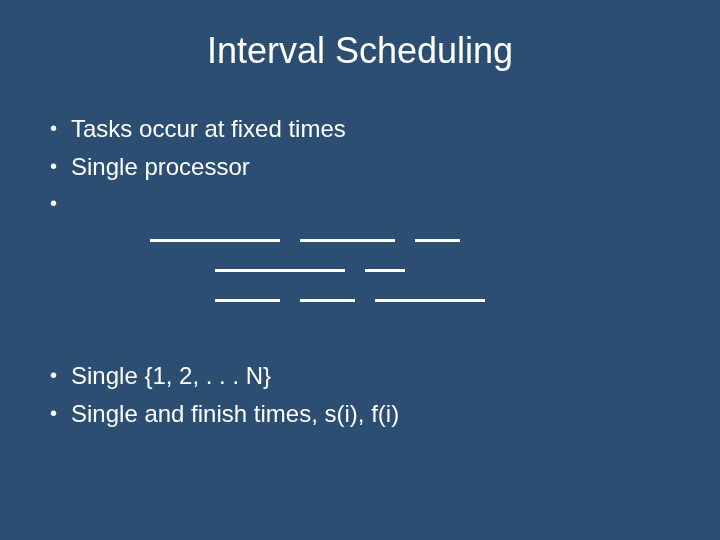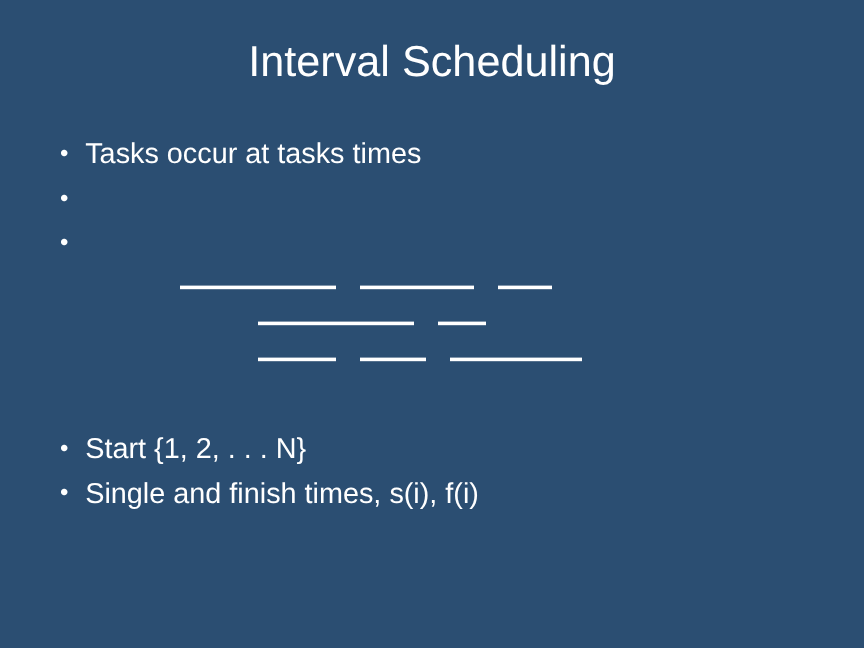--- a/index.html
+++ b/index.html
@@ -53,44 +53,45 @@
   </style>
 </head>
 <body>
 
 <div class="slide">
   <h1 class="title">Interval Scheduling</h1>
 
   <ul class="bullet-list">
     <li class="bullet-item">
       <span class="bullet-marker">•</span>
-      <span>Tasks occur at tasks times</span>
+      <span>Tasks occur at fixed times</span>
     </li>
     <li class="bullet-item">
       <span class="bullet-marker">•</span>
+      <span>Single processor</span>
     </li>
     <li class="bullet-item">
       <span class="bullet-marker">•</span>
     </li>
   </ul>
 
   <div class="diagram" id="diagram">
       <div class="interval-line" style="left: 30px; width: 130px; top: 0px;"></div>
       <div class="interval-line" style="left: 180px; width: 95px; top: 0px;"></div>
       <div class="interval-line" style="left: 295px; width: 45px; top: 0px;"></div>
       <div class="interval-line" style="left: 95px; width: 130px; top: 30px;"></div>
       <div class="interval-line" style="left: 245px; width: 40px; top: 30px;"></div>
       <div class="interval-line" style="left: 95px; width: 65px; top: 60px;"></div>
       <div class="interval-line" style="left: 180px; width: 55px; top: 60px;"></div>
       <div class="interval-line" style="left: 255px; width: 110px; top: 60px;"></div>
     </div>
 
   <ul class="bullet-list">
     <li class="bullet-item">
       <span class="bullet-marker">•</span>
-      <span>Start {1, 2, . . . N}</span>
+      <span>Single {1, 2, . . . N}</span>
     </li>
     <li class="bullet-item">
       <span class="bullet-marker">•</span>
       <span>Single and finish times, s(i), f(i)</span>
     </li>
   </ul>
 </div>
 
 </body></html>

